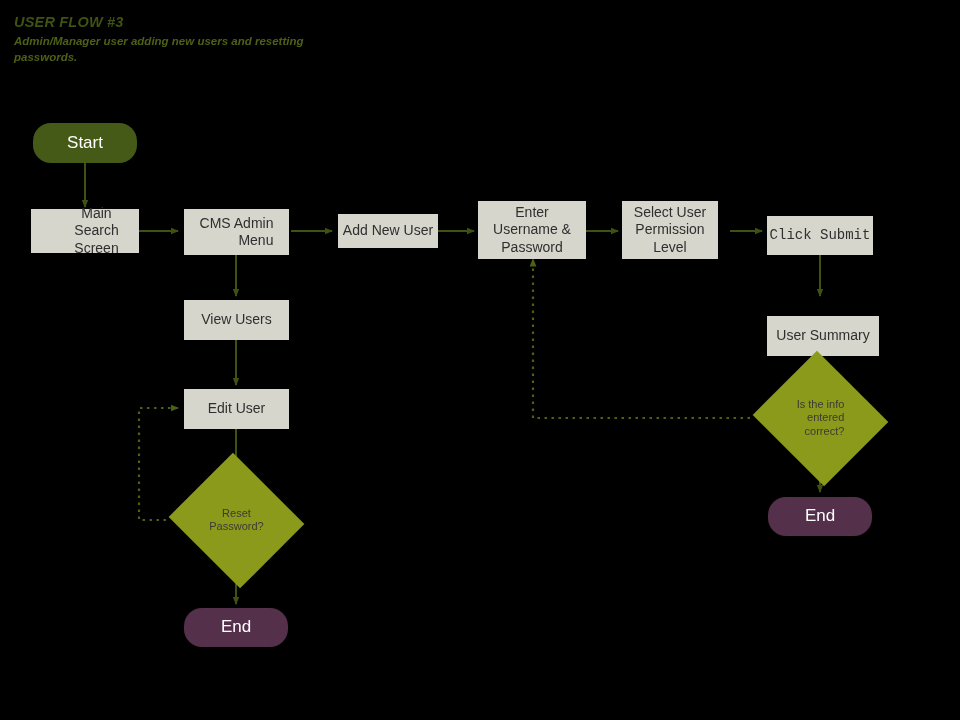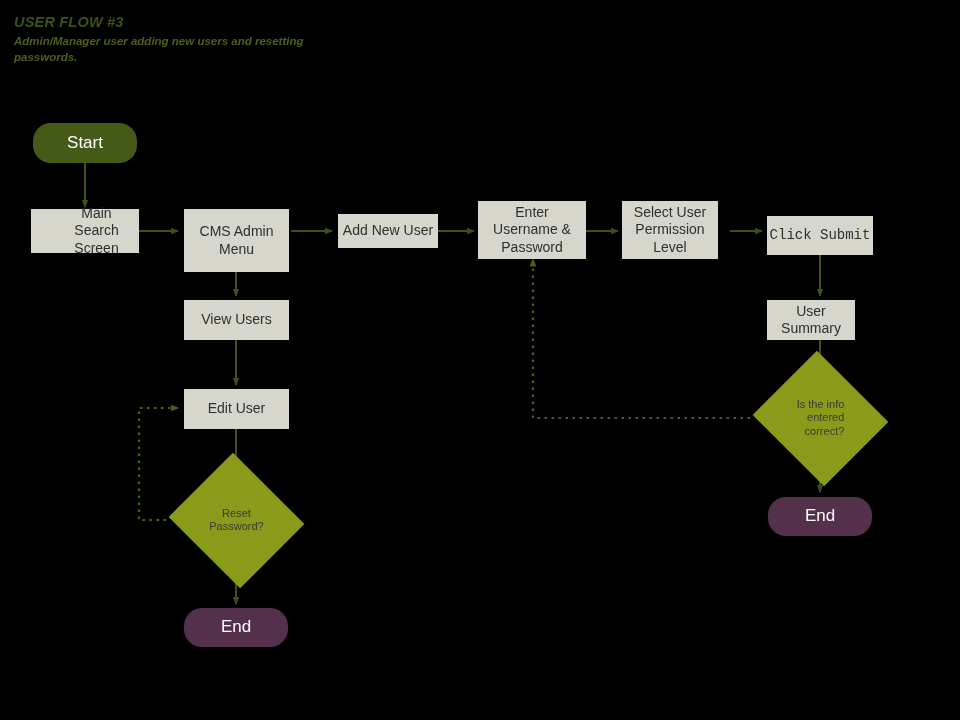--- a/index.html
+++ b/index.html
@@ -148,21 +148,21 @@
 
   <div class="node terminator-start" style="left:33px; top:123px; width:104px; height:40px;">
     <span>Start</span>
   </div>
 
   <div class="node process" style="left:31px; top:209px; width:108px; height:44px;padding-left:23px;">
     <span>Main
 Search Screen</span>
   </div>
 
-  <div class="node process" style="left:184px; top:209px; width:105px; height:63px;">
+  <div class="node process" style="left:184px; top:209px; width:105px; height:46px;text-align:right;">
     <span>CMS Admin
 Menu</span>
   </div>
 
   <div class="node process" style="left:338px; top:214px; width:100px; height:34px;">
     <span>Add New User</span>
   </div>
 
   <div class="node process" style="left:478px; top:201px; width:108px; height:58px;">
     <span>Enter
@@ -173,21 +173,21 @@
   <div class="node process" style="left:622px; top:201px; width:96px; height:58px;">
     <span>Select User
 Permission
 Level</span>
   </div>
 
   <div class="node process" style="left:767px; top:216px; width:106px; height:39px;font-family:Liberation Mono, monospace;">
     <span>Click Submit</span>
   </div>
 
-  <div class="node process" style="left:767px; top:300px; width:88px; height:40px;">
+  <div class="node process" style="left:767px; top:316px; width:112px; height:40px;">
     <span>User Summary</span>
   </div>
 
   <div class="node decision" style="left:770px; top:388px; width:101px; height:60px;text-align:right;">
     <span>Is the info
 entered
 correct?</span>
   </div>
 
   <div class="node terminator-end" style="left:768px; top:497px; width:104px; height:39px;">

